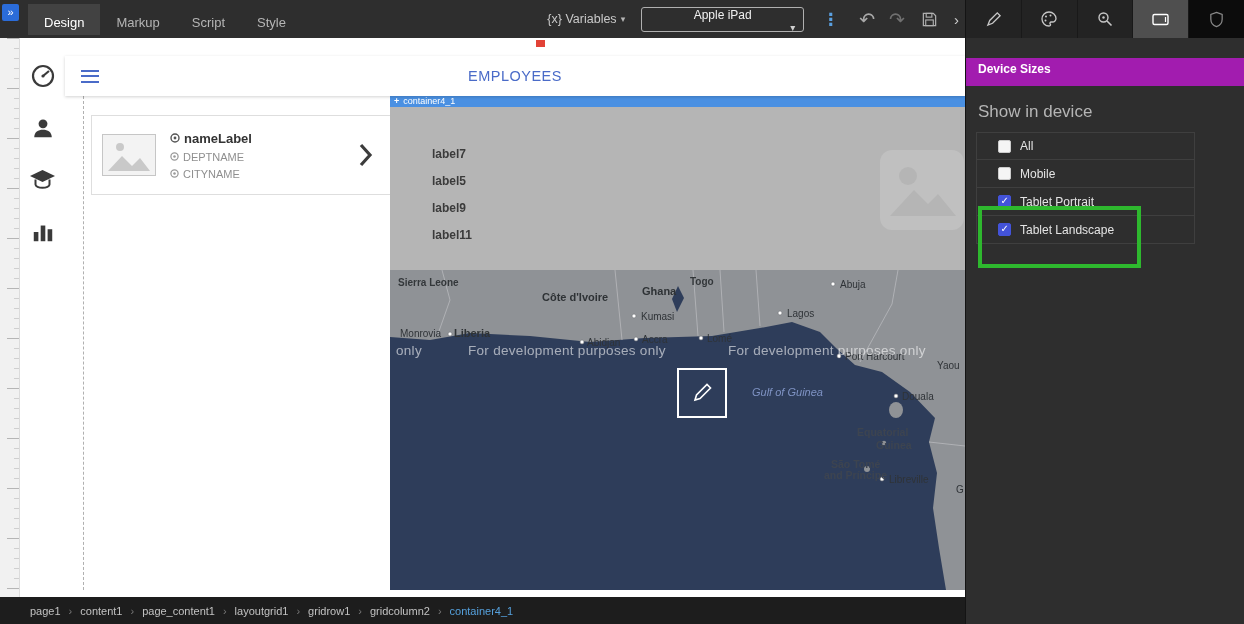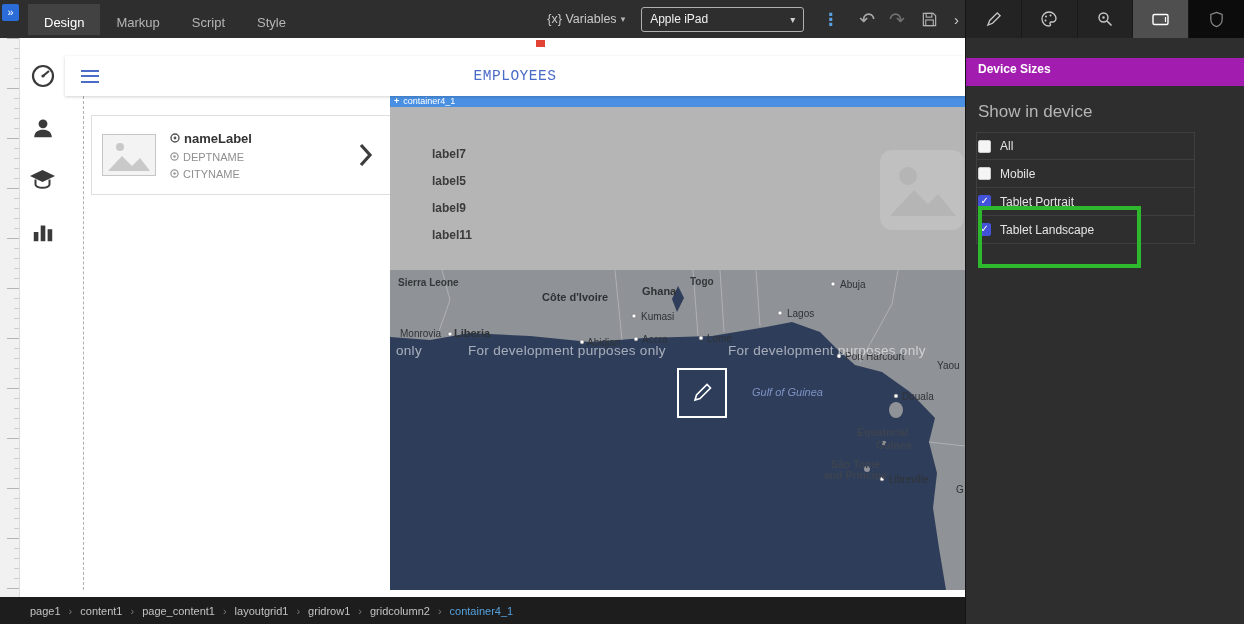--- a/index.html
+++ b/index.html
@@ -9,39 +9,39 @@
 
   
   .toolbar { position:absolute; left:0; top:0; width:965px; height:38px; background:#2e2e2e; display:flex; align-items:center; }
   .corner-ico { width:17px; height:17px; margin-left:2px; margin-top:-14px; background:#2b6cd9; color:#fff; font-size:11px; line-height:17px; text-align:center; border-radius:2px; }
   .tabs { display:flex; margin-left:9px; height:31px; }
   .tab { padding:0 16px; line-height:38px; font-size:13px; color:#b5b5b5; cursor:default; }
   .tab.active { background:#424242; color:#ffffff; }
   .tb-spacer { flex:1; }
   .vars { color:#c9c9c9; font-size:12.5px; margin-right:16px; display:flex; align-items:center; gap:4px; }
   .vars .caret { font-size:9px; color:#b5b5b5; }
-  .device-select { width:163px; height:25px; border:1px solid #b0b0b0; border-radius:3px; background:#2e2e2e; color:#f0f0f0; font-size:12px; display:flex; align-items:center; padding:0 8px; margin-right:18px; }
+  .device-select { width:163px; height:25px; border:1px solid #b0b0b0; border-radius:3px; background:#2e2e2e; color:#f0f0f0; font-size:12px; display:flex; align-items:center; padding:0 8px; margin-right:18px;flex-direction:column; }
   .device-select .caret { margin-left:auto; font-size:10px; color:#cfcfcf; }
   .more-dots { color:#5aa0e0; font-size:17px; font-weight:bold; margin-right:20px; }
   .undo-ico { color:#a8a8a8; font-size:19px; margin-right:14px; }
   .redo-ico { color:#707070; font-size:19px; margin-right:16px; }
   .save-ico { margin-right:16px; display:flex; }
   .panel-collapse { color:#d0d0d0; font-size:15px; margin-right:6px; }
 
   
   .inspector { position:absolute; left:965px; top:0; width:279px; height:624px; background:#2e2e2e; border-left:1px solid #141414; }
   .insp-header { height:38px; line-height:38px; padding-left:12px; background:#2a2a2a; color:#ececec; font-size:13px; border-bottom:1px solid #1c1c1c; white-space:nowrap; }
   .insp-tabs { height:38px; display:flex; background:#232323; }
   .insp-tab { flex:1; display:flex; align-items:center; justify-content:center; color:#c7c7c7; border-right:1px solid #191919; }
   .insp-tab.active { background:#4f4f4f; color:#fff; }
   .insp-tab.dark { background:#0c0c0c; color:#8a8a8a; border-right:none; }
   .section-strip { margin-top:20px; height:28px; line-height:22px; background:#a21caf; color:#ffffff; font-size:12px; font-weight:bold; padding-left:12px; }
   .show-label { margin:16px 0 10px 12px; color:#b5b5b5; font-size:17px; }
   .device-list { margin-left:10px; width:219px; }
-  .device-row { height:28px; display:flex; align-items:center; padding-left:1px; border:1px solid #3f3f3f; }
+  .device-row { height:28px; display:flex; align-items:center; padding-left:21px; border:1px solid #3f3f3f; }
   .device-row + .device-row { border-top:none; }
   .checkbox { width:13px; height:13px; background:#f5f5f5; border:1px solid #cccccc; border-radius:2px; margin-right:9px; position:relative; flex:none; }
   .checkbox.checked { background:#4353d9; border-color:#4353d9; }
   .checkbox.checked::after { content:"✓"; position:absolute; left:1.5px; top:-1px; color:#fff; font-size:10px; font-weight:bold; }
   .device-label { color:#e4e4e4; font-size:12px; }
   .highlight-box { position:absolute; left:12px; top:206px; width:163px; height:62px; border:4px solid #2eb82e; pointer-events:none; z-index:5; }
 
   
   .ruler { position:absolute; left:0; top:38px; width:20px; height:559px; background:#f1f1f1; border-right:1px solid #dcdcdc;
     background-image:
@@ -51,21 +51,21 @@
     background-position:right top,right top;
     background-repeat:no-repeat,no-repeat; }
   .icon-rail { position:absolute; left:20px; top:38px; width:45px; height:559px; background:#ffffff; display:flex; flex-direction:column; align-items:center; padding-top:24px; gap:25px; }
   .rail-item { width:27px; height:27px; display:flex; align-items:center; justify-content:center; color:#3a3a3a; }
 
   
   .canvas { position:absolute; left:65px; top:38px; width:900px; height:559px; background:#ffffff; }
   .app-header { position:absolute; left:0; top:18px; width:100%; height:40px; background:#fff; box-shadow:0 1px 3px rgba(0,0,0,0.18); display:flex; align-items:center; z-index:2; }
   .hamburger { position:absolute; left:16px; width:18px; height:13px; border-top:2px solid #4a6bc8; border-bottom:2px solid #4a6bc8; }
   .hamburger::after { content:""; position:absolute; left:0; top:3.5px; width:18px; height:2px; background:#4a6bc8; }
-  .app-title { width:100%; text-align:center; color:#4a6bc8; font-size:14.5px; font-weight:500; letter-spacing:0.5px;font-family:Liberation Mono, monospace; }
+  .app-title { width:100%; text-align:center; color:#4a6bc8; font-size:14.5px; font-weight:500; letter-spacing:0.5px; }
   .red-marker { position:absolute; left:471px; top:2px; width:9px; height:7px; background:#e24236; z-index:3; }
 
   .list-col { position:absolute; left:18px; top:58px; width:320px; height:494px; border-left:1px dashed #b0b0b0; border-right:1px dashed #b0b0b0; }
   .list-card { position:absolute; left:7px; top:19px; width:303px; height:80px; background:#fff; border:1px solid #dedede; display:flex; align-items:center; padding:0 10px; }
   .thumb { width:54px; height:42px; flex:none; margin-right:14px; display:flex; }
   .card-text { display:flex; flex-direction:column; gap:5px; }
   .bind-row { display:flex; align-items:center; gap:4px; }
   .name-label { font-size:13px; font-weight:bold; color:#333; }
   .sub-label { font-size:11px; color:#8f8f8f; }
   .card-chevron { margin-left:auto; margin-right:10px; display:flex; }

